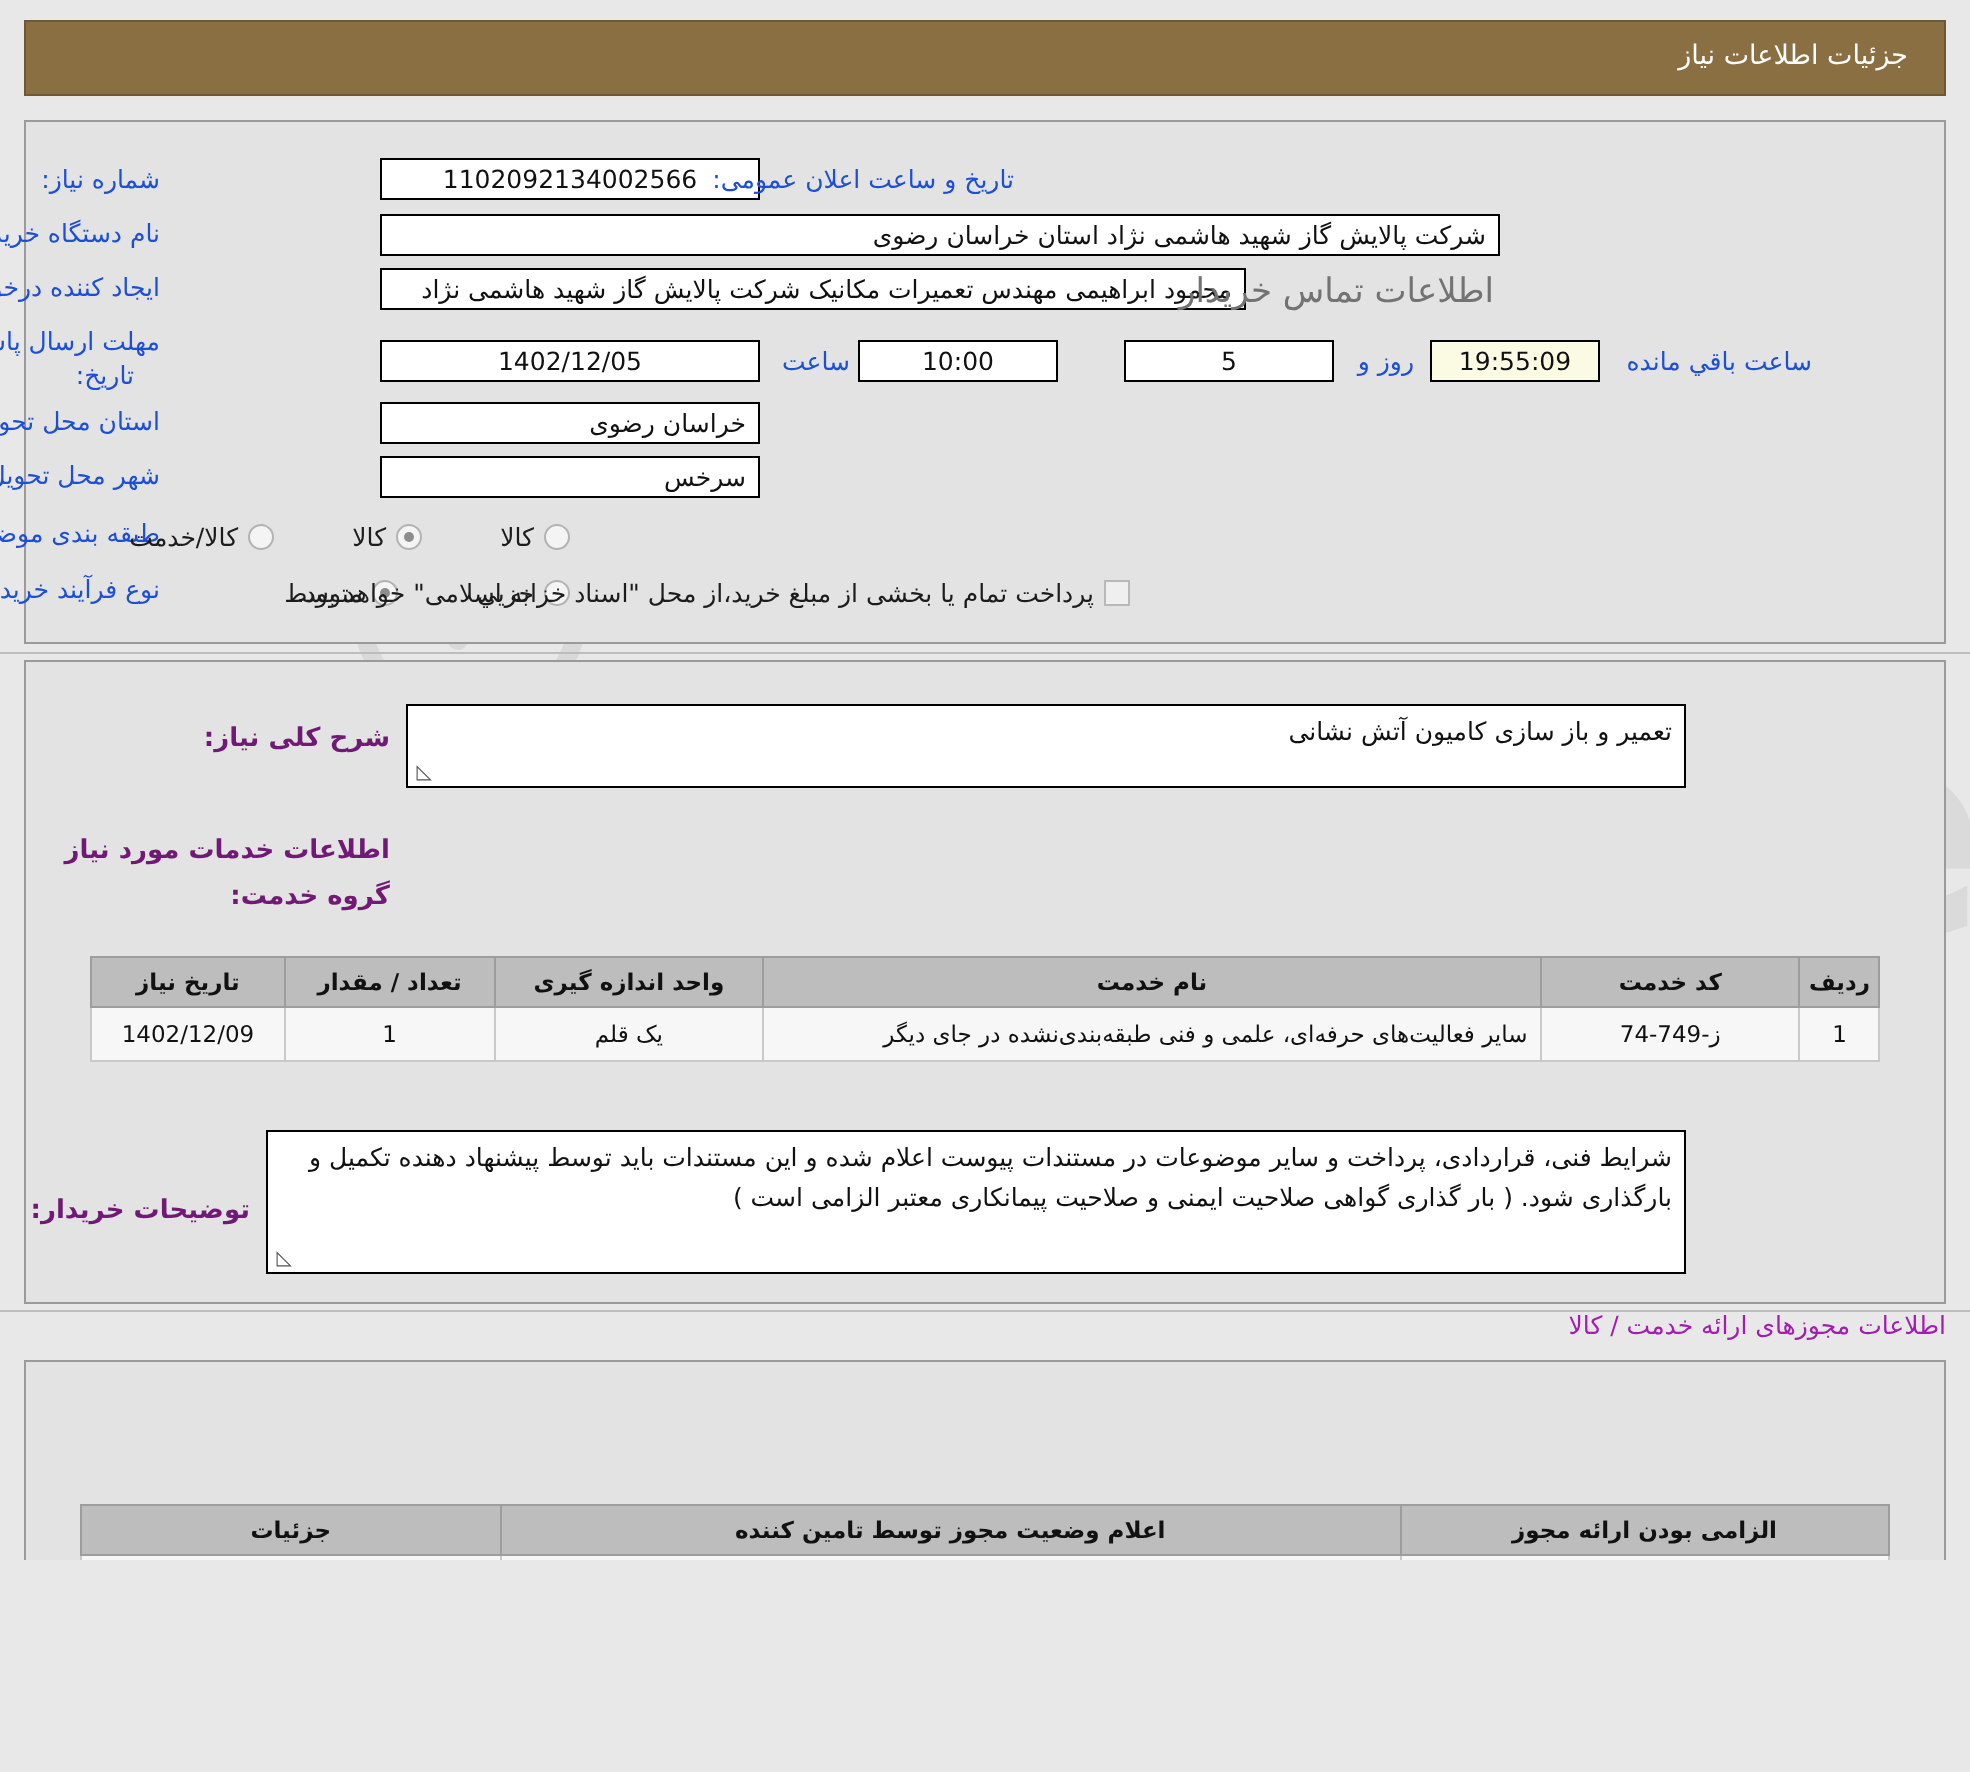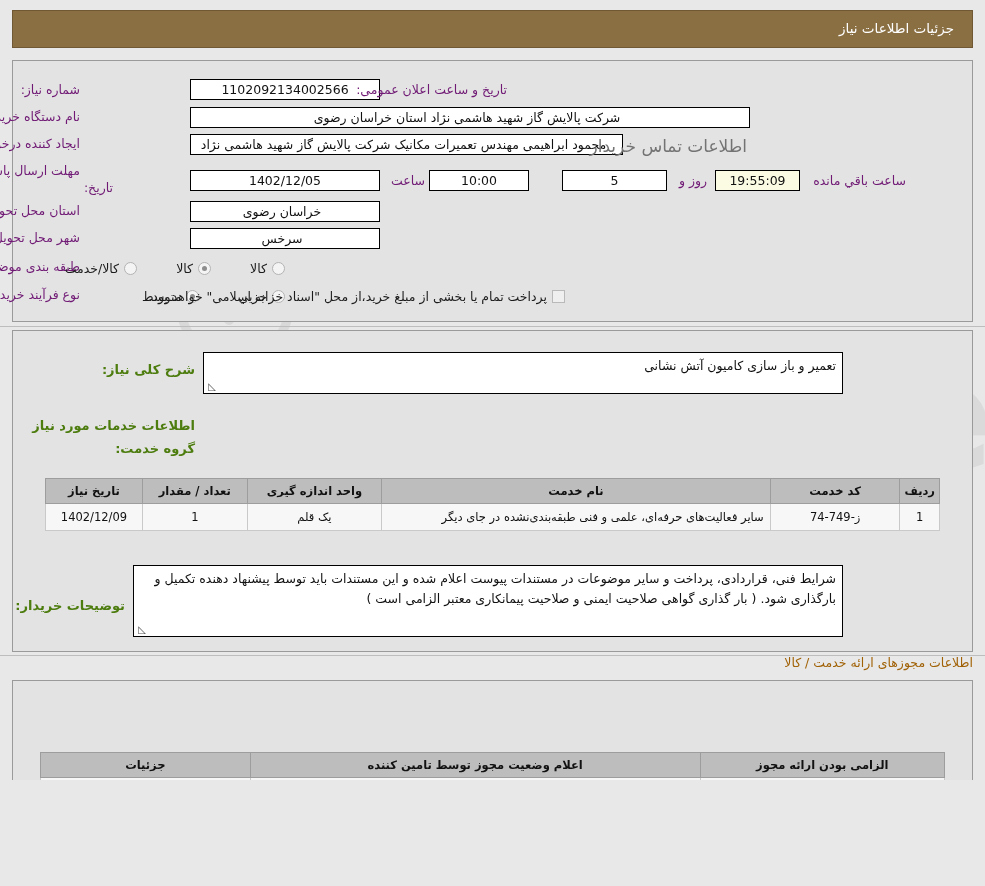--- a/index.html
+++ b/index.html
@@ -88,40 +88,40 @@
     z-index: 8;
   }
   #panel-top   { left: 12px; top: 60px;  width: 961px; height: 262px; }
   #panel-mid   { left: 12px; top: 330px; width: 961px; height: 322px; }
   #panel-bot   { left: 12px; top: 680px; width: 961px; height: 152px; }
 
   
   .lbl {
     position: absolute;
     font-size: 12.5px;
-    color: #701a75;
+    color: #1d4ed8;
     white-space: nowrap;
     text-align: right;
     z-index: 12;
   }
   .box {
     position: absolute;
     background: #ffffff;
     border: 1px solid #000000;
     box-sizing: border-box;
     font-size: 12.5px;
     color: #111;
     text-align: center;
     line-height: 19px;
     height: 21px;
     white-space: nowrap;
     overflow: hidden;
     z-index: 12;
   }
-  .box.rt { padding-right: 6px; }
+  .box.rt { text-align: right; padding-right: 6px; }
   .box.yel { background: #fbfbe4; }
   .inline-link {
     position: absolute;
     font-size: 17px;
     color: #737373;
     white-space: nowrap;
     cursor: pointer;
     z-index: 14;
   }
 
@@ -177,28 +177,28 @@
     width: 10px; height: 10px;
     color: #555;
     font-size: 10px;
     line-height: 10px;
   }
 
   .section-title {
     position: absolute;
     font-size: 13px;
     font-weight: bold;
-    color: #4d7c0f;
+    color: #701a75;
     white-space: nowrap;
     z-index: 12;
   }
   .plain-title {
     position: absolute;
     font-size: 12.5px;
-    color: #a16207;
+    color: #a21caf;
     white-space: nowrap;
     z-index: 12;
   }
 
   
   table.grid {
     position: absolute;
     border-collapse: collapse;
     font-size: 12px;
     background: #fff;
@@ -318,21 +318,21 @@
 
 
   <div class="lbl" style="right:905px; top:109px;">نام دستگاه خریدار:</div>
   <div class="box rt" style="right:235px; top:107px; width:560px;">شرکت پالایش گاز شهید هاشمی نژاد   استان خراسان رضوی</div>
 
   <div class="lbl" style="right:905px; top:136px;">ایجاد کننده درخواست:</div>
   <div class="box rt" style="right:362px; top:134px; width:433px;">محمود ابراهیمی مهندس تعمیرات مکانیک شرکت پالایش گاز شهید هاشمی نژاد</div>
   <div class="inline-link" style="right:238px; top:136px;">اطلاعات تماس خریدار</div>
 
   <div class="lbl" style="right:905px; top:163px;">مهلت ارسال پاسخ: تا</div>
-  <div class="lbl" style="right:872px; top:180px;margin-left:42px;">تاریخ:</div>
+  <div class="lbl" style="right:918px; top:180px;margin-left:42px;">تاریخ:</div>
   <div class="box" style="right:605px; top:170px; width:190px;">1402/12/05</div>
   <div class="lbl" style="right:560px; top:173px;">ساعت</div>
   <div class="box" style="right:456px; top:170px; width:100px;">10:00</div>
   <div class="box" style="right:318px; top:170px; width:105px;">5</div>
   <div class="lbl" style="right:278px; top:173px;">روز و</div>
   <div class="box yel" style="right:185px; top:170px; width:85px;">19:55:09</div>
   <div class="lbl" style="right:79px; top:173px;">ساعت باقي مانده</div>
 
   <div class="lbl" style="right:905px; top:203px;">استان محل تحویل:</div>
   <div class="box rt" style="right:605px; top:201px; width:190px;">خراسان رضوی</div>

